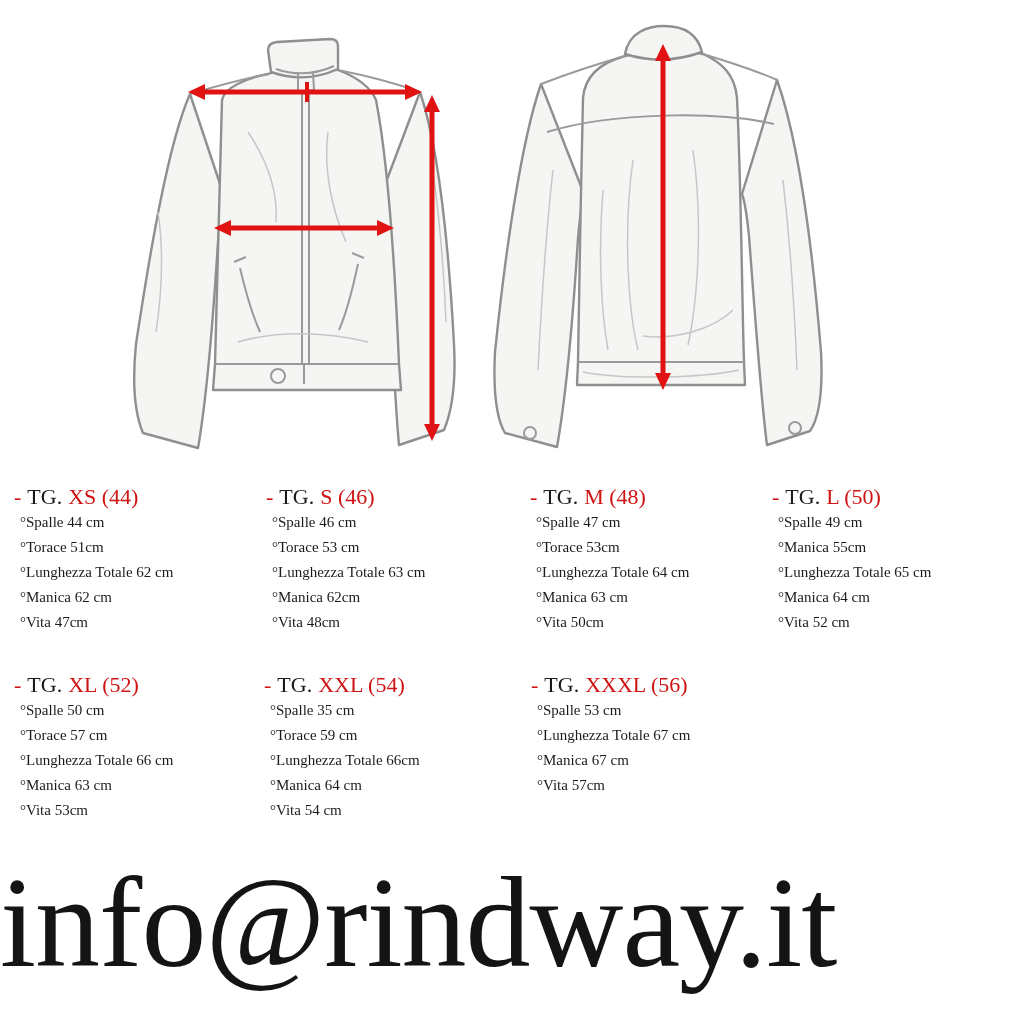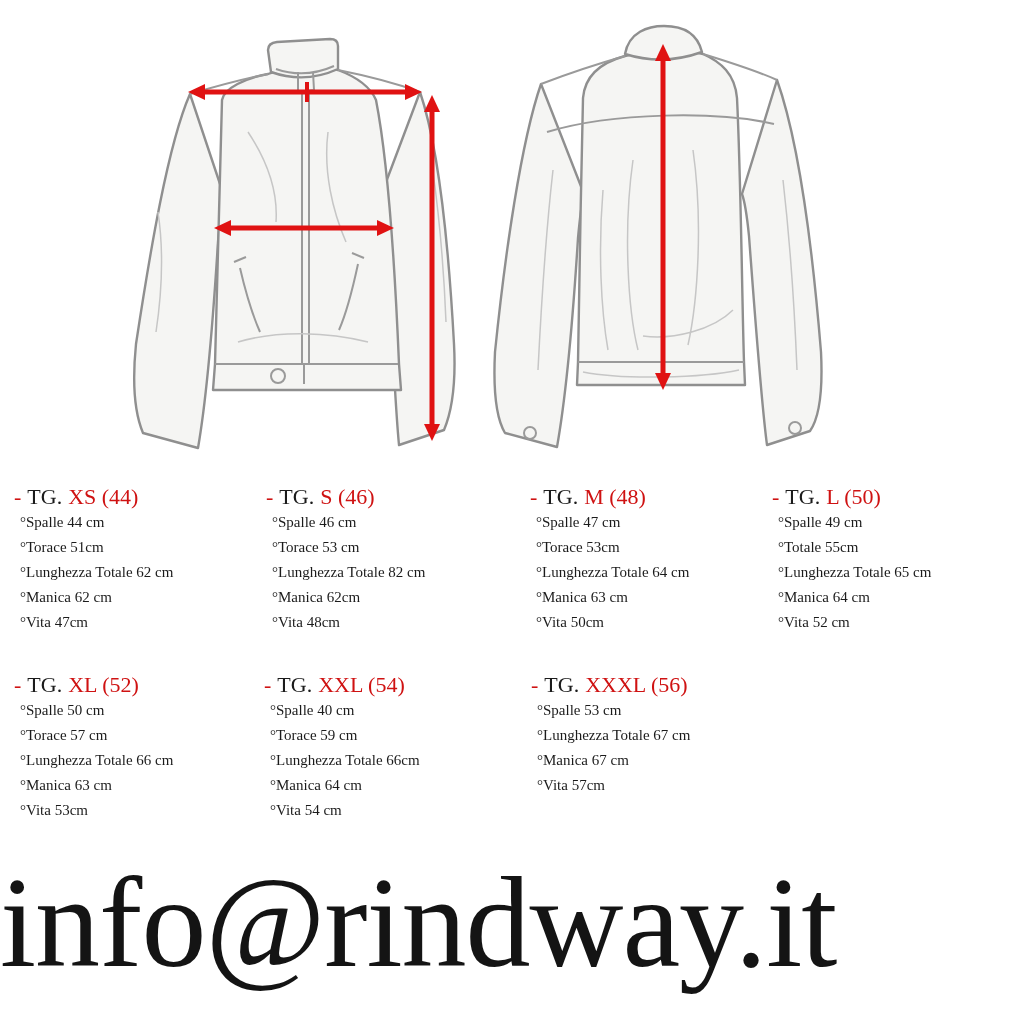--- a/index.html
+++ b/index.html
@@ -116,63 +116,63 @@
     <div class="m-line">°Manica 62 cm</div>
     <div class="m-line">°Vita 47cm</div>
   </div>
 
   <div class="size-block b1">
     <div class="size-header">
       <span class="dash">-</span><span class="tg">TG.</span><span class="red">S (46)</span>
     </div>
     <div class="m-line">°Spalle 46 cm</div>
     <div class="m-line">°Torace 53 cm</div>
-    <div class="m-line">°Lunghezza Totale 82 cm</div>
+    <div class="m-line">°Lunghezza Totale 63 cm</div>
     <div class="m-line">°Manica 62cm</div>
     <div class="m-line">°Vita 48cm</div>
   </div>
 
   <div class="size-block b2">
     <div class="size-header">
       <span class="dash">-</span><span class="tg">TG.</span><span class="red">M (48)</span>
     </div>
     <div class="m-line">°Spalle 47 cm</div>
     <div class="m-line">°Torace 53cm</div>
     <div class="m-line">°Lunghezza Totale 64 cm</div>
     <div class="m-line">°Manica 63 cm</div>
     <div class="m-line">°Vita 50cm</div>
   </div>
 
   <div class="size-block b3">
     <div class="size-header">
       <span class="dash">-</span><span class="tg">TG.</span><span class="red">L (50)</span>
     </div>
     <div class="m-line">°Spalle 49 cm</div>
-    <div class="m-line">°Totale 55cm</div>
+    <div class="m-line">°Manica 55cm</div>
     <div class="m-line">°Lunghezza Totale 65 cm</div>
     <div class="m-line">°Manica 64 cm</div>
     <div class="m-line">°Vita 52 cm</div>
   </div>
 
   <div class="size-block b4">
     <div class="size-header">
       <span class="dash">-</span><span class="tg">TG.</span><span class="red">XL (52)</span>
     </div>
     <div class="m-line">°Spalle 50 cm</div>
     <div class="m-line">°Torace 57 cm</div>
     <div class="m-line">°Lunghezza Totale 66 cm</div>
     <div class="m-line">°Manica 63 cm</div>
     <div class="m-line">°Vita 53cm</div>
   </div>
 
   <div class="size-block b5">
     <div class="size-header">
       <span class="dash">-</span><span class="tg">TG.</span><span class="red">XXL (54)</span>
     </div>
-    <div class="m-line">°Spalle 40 cm</div>
+    <div class="m-line">°Spalle 35 cm</div>
     <div class="m-line">°Torace 59 cm</div>
     <div class="m-line">°Lunghezza Totale 66cm</div>
     <div class="m-line">°Manica 64 cm</div>
     <div class="m-line">°Vita 54 cm</div>
   </div>
 
   <div class="size-block b6">
     <div class="size-header">
       <span class="dash">-</span><span class="tg">TG.</span><span class="red">XXXL (56)</span>
     </div>

